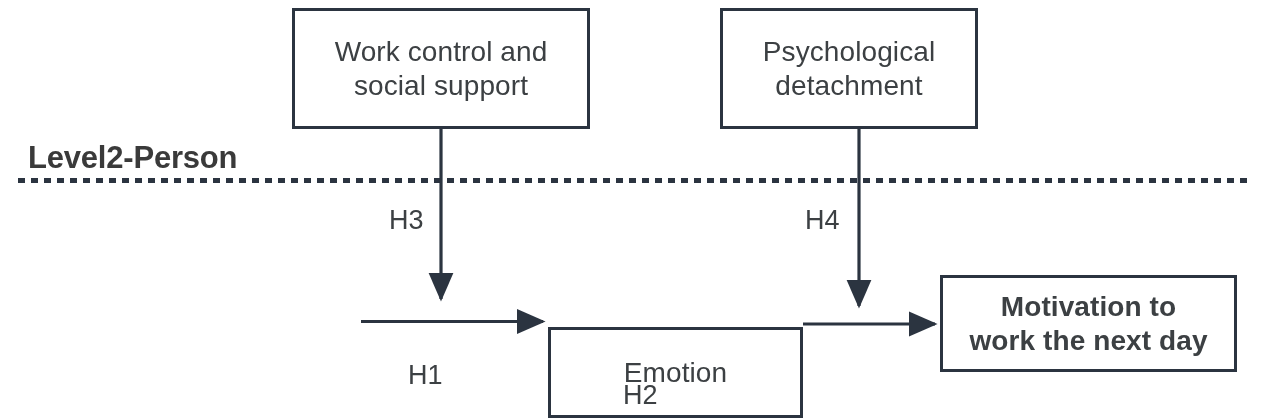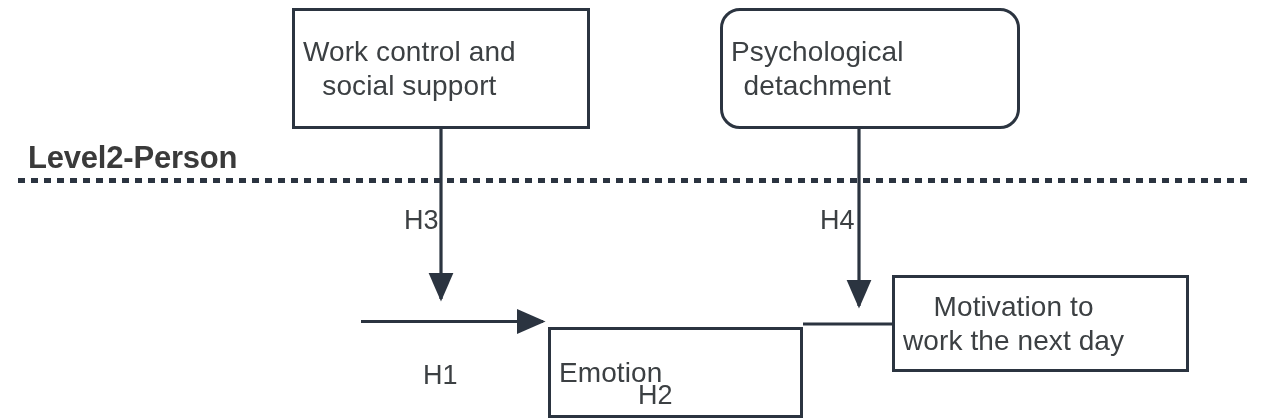--- a/index.html
+++ b/index.html
@@ -27,21 +27,21 @@
     height: 418px;
     pointer-events: none;
   }
   .node {
     position: absolute;
     box-sizing: border-box;
     border: 3px solid #2b3440;
     background: #ffffff;
     display: flex;
     align-items: center;
-    justify-content: flex-start;
+    justify-content: center;
     text-align: center;
     color: #3c4043;
     font-size: 28px;
     line-height: 1.18;
     letter-spacing: 0.1px;
     padding: 10px 8px;
     z-index: 3;
   }
   .node-text {
     display: block;
@@ -55,28 +55,27 @@
     letter-spacing: -0.2px;
     white-space: nowrap;
     z-index: 4;
   }
   .hyp-label {
     position: absolute;
     color: #3c4043;
     font-size: 27px;
     white-space: nowrap;
     z-index: 4;
-    margin-left: 15px;
   }
   
   #node-work-control { left: 292px;  top: 8px;   width: 298px; height: 121px; }
-  #node-psych-detach { left: 720px;  top: 8px;   width: 300px; height: 121px; border-radius: 20px; }
+  #node-psych-detach { left: 720px;  top: 8px;   width: 258px; height: 121px; }
   #node-overtime     { left: 50px;   top: 279px; width: 311px; height: 82px;  }
   #node-emotion      { left: 548px;  top: 281px; width: 255px; height: 91px; margin-top: 46px;  }
-  #node-motivation   { left: 892px;  top: 275px; width: 297px; height: 97px;  }
+  #node-motivation   { left: 940px;  top: 275px; width: 297px; height: 97px; font-weight: bold;  }
   
   #label-level2 { left: 28px; top: 140px; }
   #label-level1 { left: 28px; top: 191px; }
   
   #label-h3 { left: 389px; top: 205px; }
   #label-h4 { left: 805px; top: 205px; }
   #label-h1 { left: 408px; top: 360px; }
   #label-h2 { left: 623px; top: 380px; }
 </style>
 </head>

